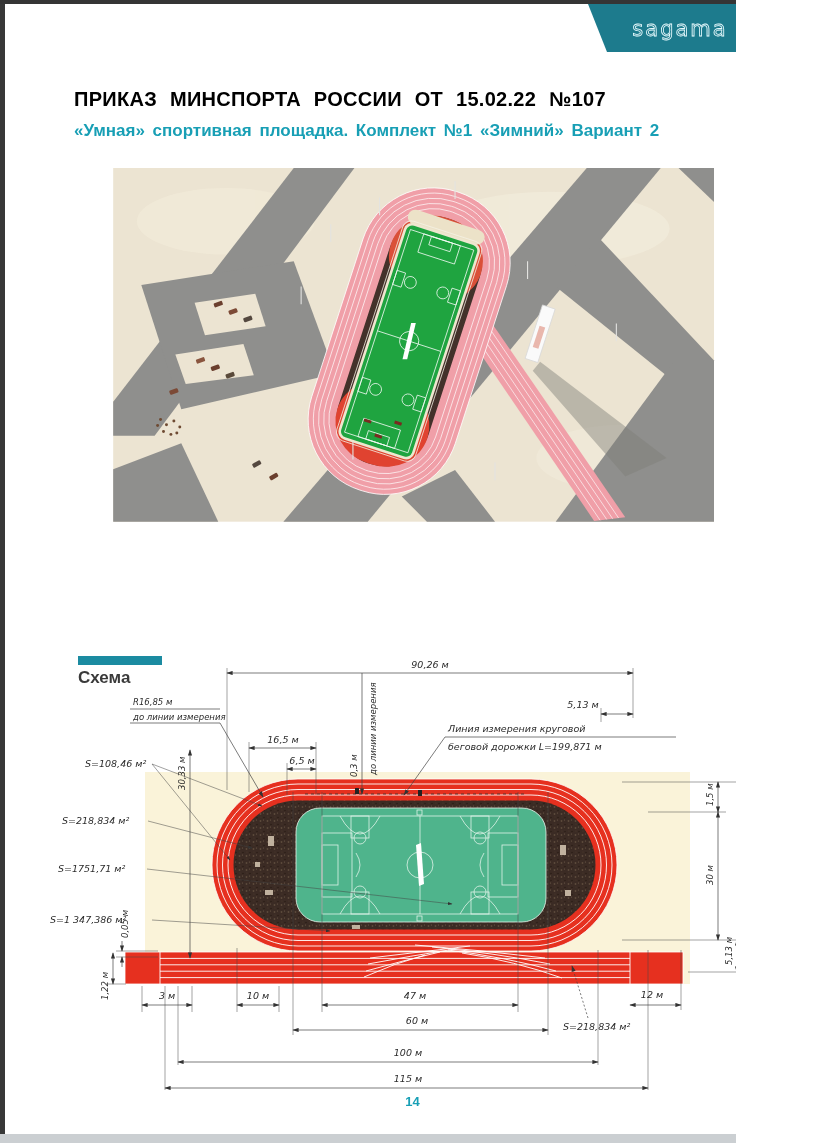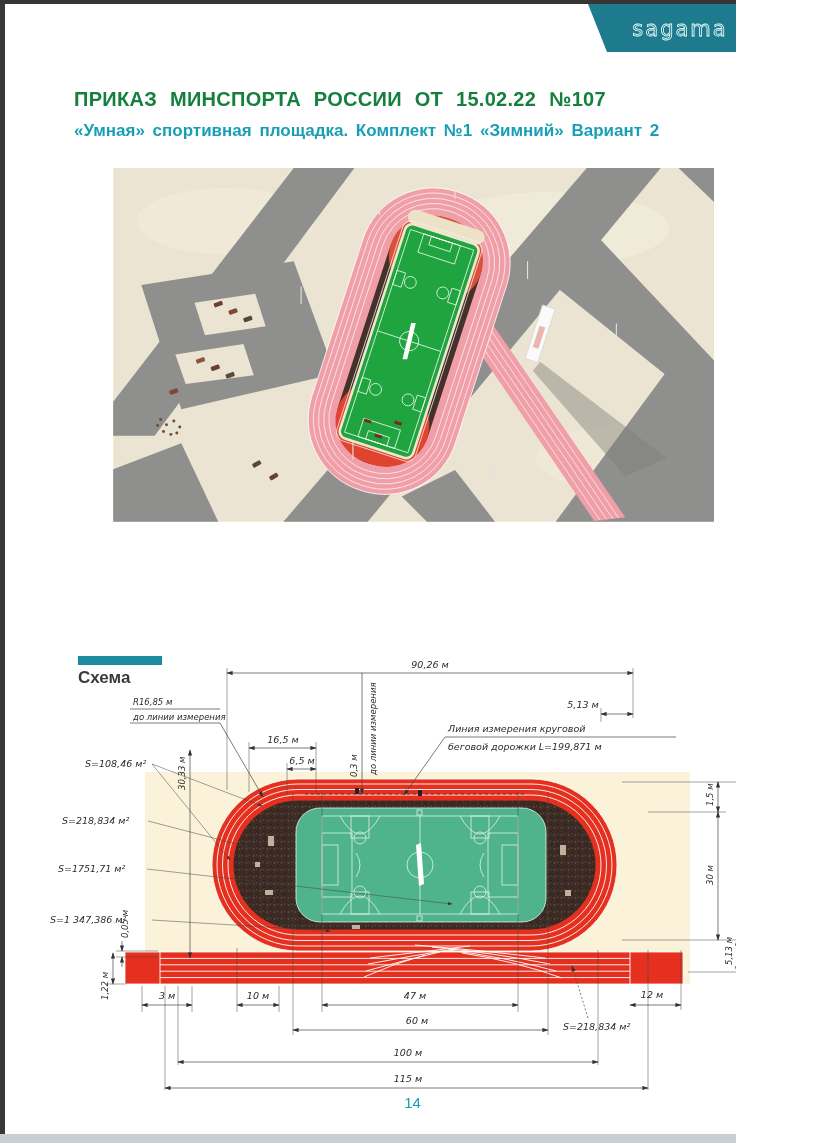--- a/index.html
+++ b/index.html
@@ -7,30 +7,30 @@
     --banner-light:#b5d8e4; --track-red:#e6301f; --field-green:#4fb48c; --cream:#faf3d9;
     --snow:#ece4d2; --road:#8f8f8d; --infield:#3b2b24; --render-green:#1fa440; --track-pink:#f09fa8;
   }
   html,body{margin:0;padding:0;}
   .page{position:relative;width:736px;height:1143px;background:#ffffff;overflow:hidden;
         font-family:"Liberation Sans",sans-serif;}
   .edge-left{position:absolute;left:0;top:0;width:5px;height:1143px;background:#383838;}
   .edge-top{position:absolute;left:0;top:0;width:825px;height:4px;background:#353535;}
   .edge-bottom{position:absolute;left:0;top:1134px;width:825px;height:9px;background:#cbcfd2;}
   .banner-svg{position:absolute;left:0;top:0;}
-  .doc-title{position:absolute;left:74px;top:88px;font-size:20px;font-weight:bold;color:#15803d;
+  .doc-title{position:absolute;left:74px;top:88px;font-size:20px;font-weight:bold;color:#000000;
              letter-spacing:.3px;word-spacing:7px;}
   .doc-subtitle{position:absolute;left:74px;top:121px;font-size:17px;font-weight:bold;
              color:var(--accent);word-spacing:3px;}
   .render-svg{position:absolute;left:0;top:168px;}
   .schema-svg{position:absolute;left:0;top:645px;}
   .schema-bar{position:absolute;left:78px;top:656px;width:84px;height:9px;background:var(--accent2);}
   .schema-label{position:absolute;left:78px;top:668px;font-size:17px;font-weight:bold;color:#3a3a3a;text-align:right;}
   .page-num{position:absolute;left:0;top:1094px;width:825px;text-align:center;
-            font-size:15px;font-weight:normal;color:var(--accent);}
+            font-size:13px;font-weight:bold;color:var(--accent);}
   .dimtxt{font-family:"DejaVu Sans",sans-serif;font-style:italic;font-size:9.5px;fill:#2c2c2c;}
   .dimtxt-s{font-family:"DejaVu Sans",sans-serif;font-style:italic;font-size:8.5px;fill:#2c2c2c;}
 </style>
 </head>
 <body>
 
 <div class="page">
 
   <div class="edge-left"></div>
   <div class="edge-top"></div>

